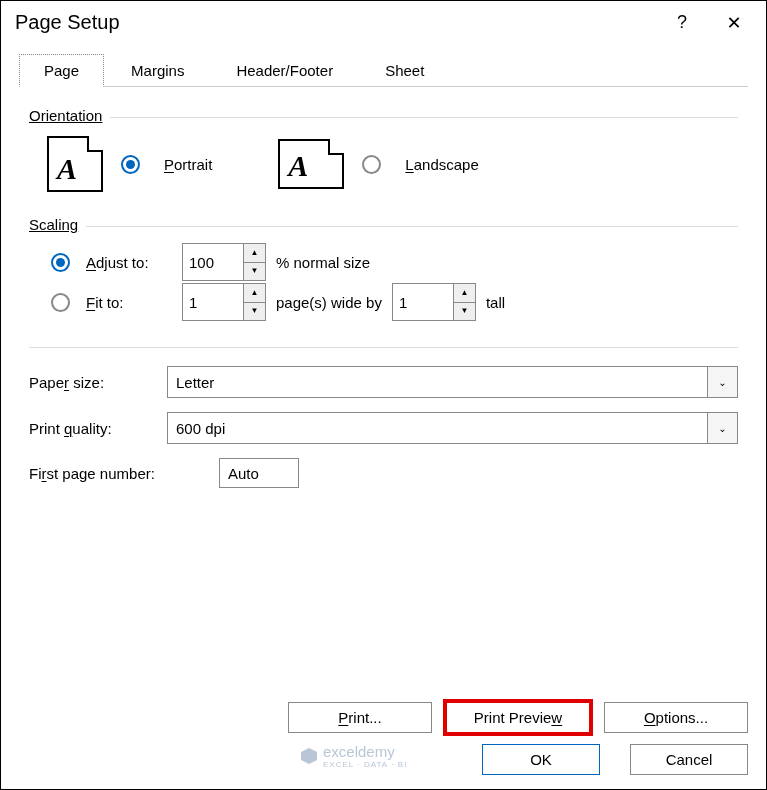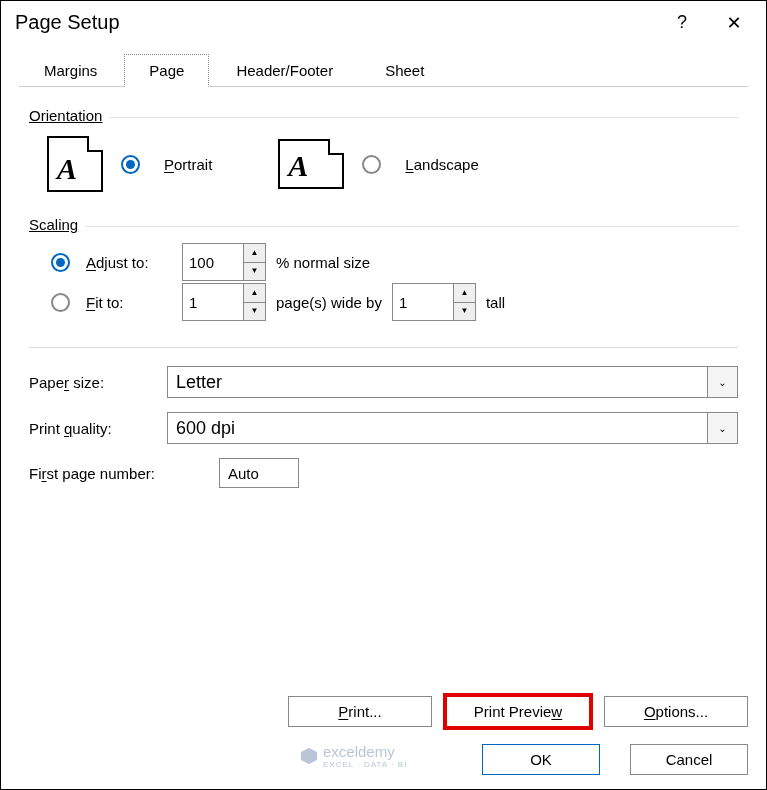--- a/index.html
+++ b/index.html
@@ -40,26 +40,26 @@
 .spin input { border: none; width: 60px; padding: 0 6px; outline: none; font-size: 15px; }
 .spin .arrows { display: flex; flex-direction: column; width: 22px; border-left: 1px solid #888; }
 .spin .arrows div { flex: 1; display: flex; align-items: center; justify-content: center; font-size: 8px; cursor: pointer; background: #efefef; line-height: 1; }
 .spin .arrows div:first-child { border-bottom: 1px solid #888; }
 
 hr.sep { border: none; border-top: 1px solid #ddd; margin: 10px 0 18px 0; }
 
 .field-row { display: flex; align-items: center; margin: 14px 0; gap: 20px; }
 .field-row label { width: 118px; }
 .combo { flex: 1; display: flex; border: 1px solid #888; height: 32px; }
-.combo input { flex: 1; border: none; padding: 0 8px; outline: none; font-size: 18px; }
+.combo input { flex: 1; border: none; padding: 0 8px; outline: none; font-size: 15px; }
 .combo .dd { width: 30px; border-left: 1px solid #888; display: flex; align-items: center; justify-content: center; cursor: pointer; background: #f5f5f5; font-size: 10px; }
 
 .textfield { border: 1px solid #888; padding: 4px 8px; width: 80px; height: 30px; font-size: 15px; }
 
-.btn-row { position: absolute; bottom: 62px; right: 18px; display: flex; gap: 14px; }
+.btn-row { position: absolute; bottom: 56px; right: 18px; display: flex; gap: 14px; }
 .btn-row2 { position: absolute; bottom: 14px; right: 18px; display: flex; gap: 30px; align-items: center; }
 .btn { border: 1px solid #888; background: #fff; padding: 6px 0; width: 144px; text-align: center; cursor: pointer; }
 .btn.primary { border: 1.5px solid #0067c0; width: 118px; }
 .btn.small { width: 118px; }
 .btn.highlight { outline: 4px solid #e00000; outline-offset: -1px; }
 
 .watermark { position: absolute; bottom: 20px; left: 300px; color: #b8c6d6; font-size: 15px; display: flex; align-items: center; gap: 6px; }
 .watermark .sub { font-size: 8px; letter-spacing: 1px; display: block; }
 .cube { width: 16px; height: 16px; background: #b8c6d6; clip-path: polygon(50% 0, 100% 25%, 100% 75%, 50% 100%, 0 75%, 0 25%); }
 
@@ -68,22 +68,22 @@
 </head>
 <body>
 
 <div class="titlebar">
   <div class="title">Page Setup</div>
   <div class="tbtn">?</div>
   <div class="tbtn">✕</div>
 </div>
 
 <div class="tabs">
+  <div class="tab active">Page</div>
   <div class="tab inactive">Margins</div>
-  <div class="tab active">Page</div>
   <div class="tab inactive">Header/Footer</div>
   <div class="tab inactive">Sheet</div>
 </div>
 
 <div class="panel">
 
   <div class="group-header">
     <div class="group-label">Orientation</div>
     <div class="group-line"></div>
   </div>

